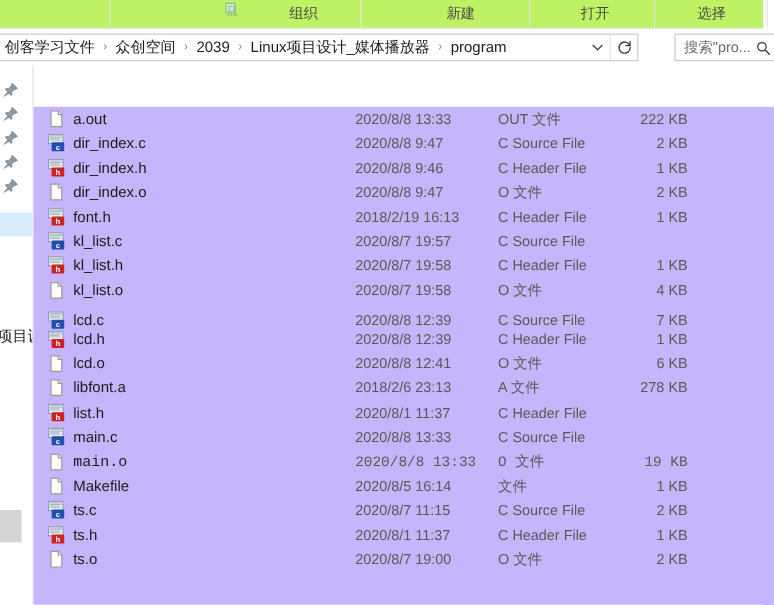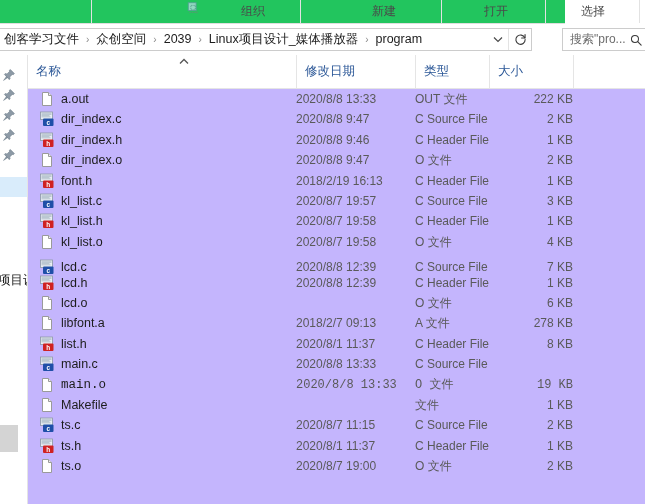--- a/index.html
+++ b/index.html
@@ -19,22 +19,22 @@
   #app {
     position: relative;
     width: 645px;
     height: 504px;
   }
 
   
   .ribbon {
     position: absolute;
     left: 0; top: 0;
-    width: 565px; height: 24px;
-    background: #22c55e;
+    width: 636px; height: 24px;
+    background: #bef264;
     border-bottom: 1px solid #dedede;
     box-sizing: border-box;
   }
   .ribbon-clip-icon {
     position: absolute;
     left: 186px; top: 1px;
     width: 15px; height: 14px;
     opacity: .65;
   }
   .ribbon-sep {
@@ -345,32 +345,20 @@
             </svg></span>
         </div>
         <div class="nav-item selected" style="top: 122px;"></div>
         <div class="nav-item" style="top: 215px;">
           <span class="nav-text-clip">Linux项目设计_媒体播放器</span>
         </div>
       </div>
     <div class="navpane-scroll"></div>
   </div>
 
-  <div class="colheaders">
-    <div id="colheads">
-        <div class="colhead first" style="left: 0px; width: 268px;">名称</div>
-        <div class="colhead" style="left: 268px; width: 119px;">修改日期</div>
-        <div class="colhead" style="left: 387px; width: 74px;">类型</div>
-        <div class="colhead" style="left: 461px; width: 84px;">大小</div>
-        <div class="colhead" style="left: 545px; width: 72px;"></div>
-      </div>
-    <svg class="sort-caret" id="sort-caret" viewBox="0 0 10 7" style="left: 151px;">
-      <path d="M1 5.5L5 1.5L9 5.5" fill="none" stroke="#555555" stroke-width="1.3"></path>
-    </svg>
-  </div>
 
   <div class="filelist" id="filelist">
       <div class="filerow" style="top: 0px;">
         <span class="f-icon"><svg viewBox="0 0 16 16" width="16" height="16">
             <path d="M3.5 1.5h6l3 3v10h-9z" fill="#ffffff" stroke="#9a9a9a" stroke-width="1"></path>
             <path d="M9.5 1.5v3h3" fill="#f0f0f0" stroke="#9a9a9a" stroke-width="1" stroke-linejoin="round"></path>
           </svg></span>
         <span class="f-name">a.out</span>
         <span class="f-date">2020/8/8 13:33</span>
         <span class="f-type">OUT 文件</span>
@@ -425,21 +413,20 @@
       <div class="filerow" style="top: 102px;">
         <span class="f-icon"><svg viewBox="0 0 16 16" width="16" height="16">
             <rect x="1.5" y="1" width="12" height="7.5" fill="#e9eef3" stroke="#8a97a3" stroke-width=".8"></rect>
             <path d="M2.5 2.2h10M2.5 3.4h10M2.5 4.6h8M2.5 5.8h9" stroke="#9fb0bd" stroke-width=".7"></path>
             <rect x="4" y="7.5" width="10.5" height="7.5" rx="1" fill="#1f4fa8"></rect>
             <text x="9.2" y="13.6" font-family="Liberation Sans, sans-serif" font-size="6.4" font-weight="bold" fill="#ffffff" text-anchor="middle">c</text>
           </svg></span>
         <span class="f-name">kl_list.c</span>
         <span class="f-date">2020/8/7 19:57</span>
         <span class="f-type">C Source File</span>
-        <span class="f-size">3 KB</span>
       </div>
       <div class="filerow" style="top: 122.4px;">
         <span class="f-icon"><svg viewBox="0 0 16 16" width="16" height="16">
             <rect x="1.5" y="1" width="12" height="7.5" fill="#e9eef3" stroke="#8a97a3" stroke-width=".8"></rect>
             <path d="M2.5 2.2h10M2.5 3.4h10M2.5 4.6h8M2.5 5.8h9" stroke="#9fb0bd" stroke-width=".7"></path>
             <rect x="4" y="7.5" width="10.5" height="7.5" rx="1" fill="#cf2222"></rect>
             <text x="9.2" y="13.6" font-family="Liberation Sans, sans-serif" font-size="6.4" font-weight="bold" fill="#ffffff" text-anchor="middle">h</text>
           </svg></span>
         <span class="f-name">kl_list.h</span>
         <span class="f-date">2020/8/7 19:58</span>
@@ -479,44 +466,44 @@
         <span class="f-date">2020/8/8 12:39</span>
         <span class="f-type">C Header File</span>
         <span class="f-size">1 KB</span>
       </div>
       <div class="filerow" style="top: 204px;">
         <span class="f-icon"><svg viewBox="0 0 16 16" width="16" height="16">
             <path d="M3.5 1.5h6l3 3v10h-9z" fill="#ffffff" stroke="#9a9a9a" stroke-width="1"></path>
             <path d="M9.5 1.5v3h3" fill="#f0f0f0" stroke="#9a9a9a" stroke-width="1" stroke-linejoin="round"></path>
           </svg></span>
         <span class="f-name">lcd.o</span>
+        <span class="f-date">2020/8/8 12:41</span>
         <span class="f-type">O 文件</span>
         <span class="f-size">6 KB</span>
       </div>
       <div class="filerow" style="top: 224.4px;">
         <span class="f-icon"><svg viewBox="0 0 16 16" width="16" height="16">
             <path d="M3.5 1.5h6l3 3v10h-9z" fill="#ffffff" stroke="#9a9a9a" stroke-width="1"></path>
             <path d="M9.5 1.5v3h3" fill="#f0f0f0" stroke="#9a9a9a" stroke-width="1" stroke-linejoin="round"></path>
           </svg></span>
         <span class="f-name">libfont.a</span>
-        <span class="f-date">2018/2/7 09:13</span>
+        <span class="f-date">2018/2/6 23:13</span>
         <span class="f-type">A 文件</span>
         <span class="f-size">278 KB</span>
       </div>
       <div class="filerow" style="top: 244.8px;">
         <span class="f-icon"><svg viewBox="0 0 16 16" width="16" height="16">
             <rect x="1.5" y="1" width="12" height="7.5" fill="#e9eef3" stroke="#8a97a3" stroke-width=".8"></rect>
             <path d="M2.5 2.2h10M2.5 3.4h10M2.5 4.6h8M2.5 5.8h9" stroke="#9fb0bd" stroke-width=".7"></path>
             <rect x="4" y="7.5" width="10.5" height="7.5" rx="1" fill="#cf2222"></rect>
             <text x="9.2" y="13.6" font-family="Liberation Sans, sans-serif" font-size="6.4" font-weight="bold" fill="#ffffff" text-anchor="middle">h</text>
           </svg></span>
         <span class="f-name">list.h</span>
         <span class="f-date">2020/8/1 11:37</span>
         <span class="f-type">C Header File</span>
-        <span class="f-size">8 KB</span>
       </div>
       <div class="filerow" style="top: 265.2px;">
         <span class="f-icon"><svg viewBox="0 0 16 16" width="16" height="16">
             <rect x="1.5" y="1" width="12" height="7.5" fill="#e9eef3" stroke="#8a97a3" stroke-width=".8"></rect>
             <path d="M2.5 2.2h10M2.5 3.4h10M2.5 4.6h8M2.5 5.8h9" stroke="#9fb0bd" stroke-width=".7"></path>
             <rect x="4" y="7.5" width="10.5" height="7.5" rx="1" fill="#1f4fa8"></rect>
             <text x="9.2" y="13.6" font-family="Liberation Sans, sans-serif" font-size="6.4" font-weight="bold" fill="#ffffff" text-anchor="middle">c</text>
           </svg></span>
         <span class="f-name">main.c</span>
         <span class="f-date">2020/8/8 13:33</span>
@@ -531,20 +518,21 @@
         <span class="f-date">2020/8/8 13:33</span>
         <span class="f-type">O 文件</span>
         <span class="f-size">19 KB</span>
       </div>
       <div class="filerow" style="top: 306px;">
         <span class="f-icon"><svg viewBox="0 0 16 16" width="16" height="16">
             <path d="M3.5 1.5h6l3 3v10h-9z" fill="#ffffff" stroke="#9a9a9a" stroke-width="1"></path>
             <path d="M9.5 1.5v3h3" fill="#f0f0f0" stroke="#9a9a9a" stroke-width="1" stroke-linejoin="round"></path>
           </svg></span>
         <span class="f-name">Makefile</span>
+        <span class="f-date">2020/8/5 16:14</span>
         <span class="f-type">文件</span>
         <span class="f-size">1 KB</span>
       </div>
       <div class="filerow" style="top: 326.4px;">
         <span class="f-icon"><svg viewBox="0 0 16 16" width="16" height="16">
             <rect x="1.5" y="1" width="12" height="7.5" fill="#e9eef3" stroke="#8a97a3" stroke-width=".8"></rect>
             <path d="M2.5 2.2h10M2.5 3.4h10M2.5 4.6h8M2.5 5.8h9" stroke="#9fb0bd" stroke-width=".7"></path>
             <rect x="4" y="7.5" width="10.5" height="7.5" rx="1" fill="#1f4fa8"></rect>
             <text x="9.2" y="13.6" font-family="Liberation Sans, sans-serif" font-size="6.4" font-weight="bold" fill="#ffffff" text-anchor="middle">c</text>
           </svg></span>

